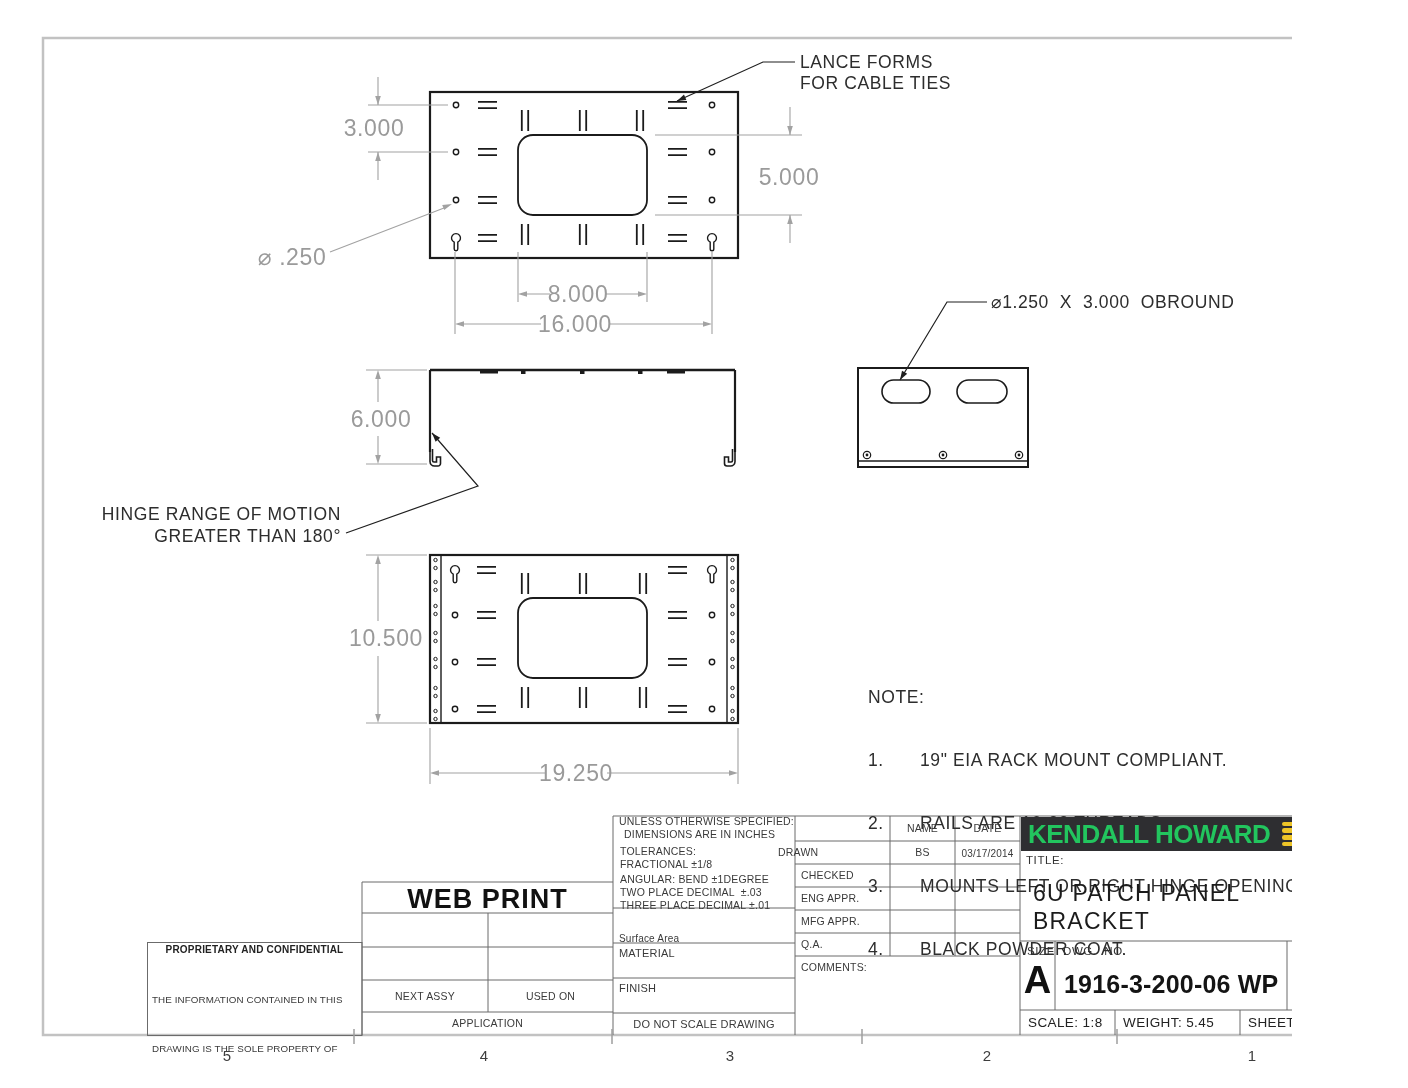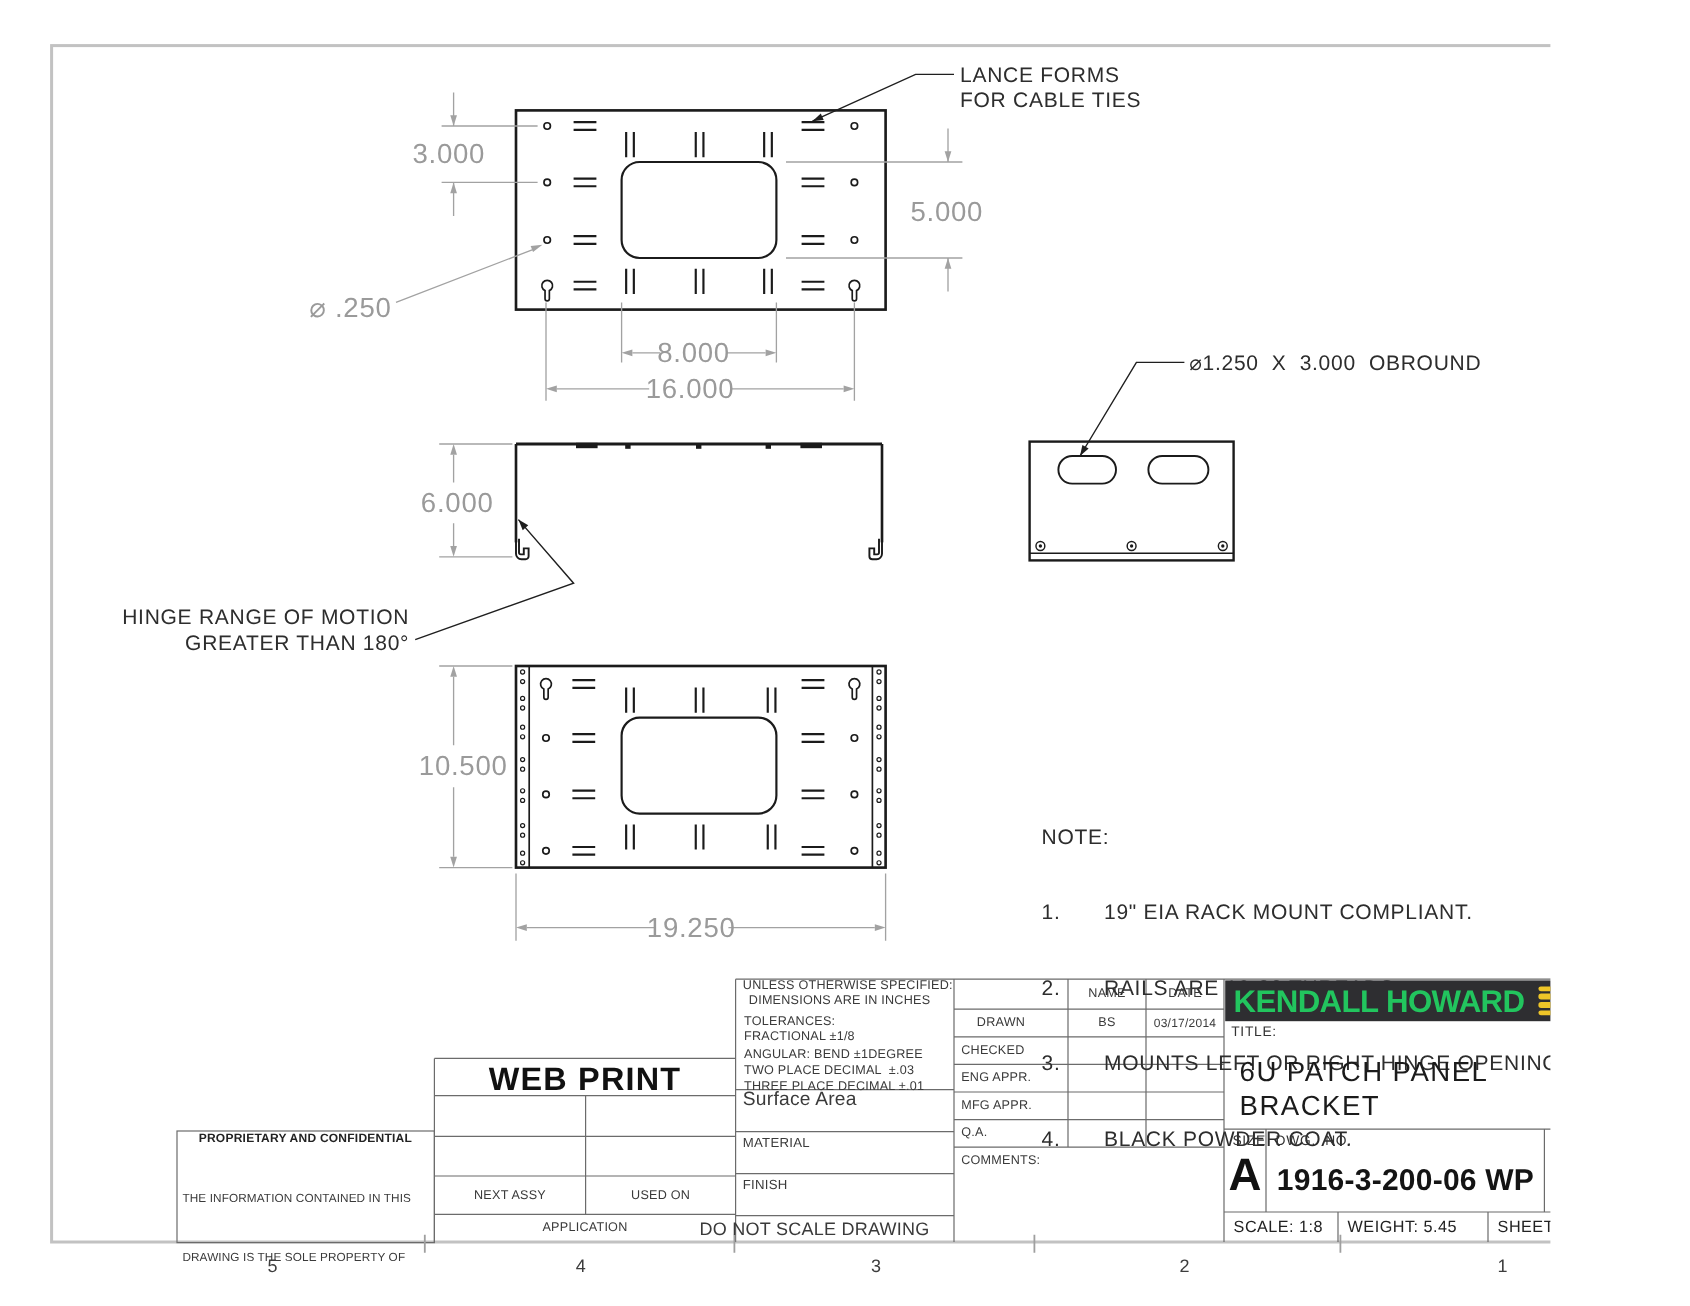--- a/index.html
+++ b/index.html
@@ -224,28 +224,28 @@
 <div class="t tbl tbl-c" style="left:488px;top:990px;width:125px">USED ON</div>
 <div class="t tbl tbl-c" style="left:362px;top:1017px;width:251px">APPLICATION</div>
 
 <div class="t tbl" style="left:619px;top:815px">UNLESS OTHERWISE SPECIFIED:</div>
 <div class="t tbl" style="left:624px;top:828px">DIMENSIONS ARE IN INCHES</div>
 <div class="t tbl" style="left:620px;top:845px">TOLERANCES:</div>
 <div class="t tbl" style="left:620px;top:858px">FRACTIONAL ±1/8</div>
 <div class="t tbl" style="left:620px;top:873px">ANGULAR: BEND ±1DEGREE</div>
 <div class="t tbl" style="left:620px;top:886px">TWO PLACE DECIMAL  ±.03</div>
 <div class="t tbl" style="left:620px;top:899px">THREE PLACE DECIMAL ±.01</div>
-<div class="t tbl" style="left:619px;top:910px;font-size:16px">Surface Area</div>
+<div class="t tbl" style="left:619px;top:932px;font-size:10px">Surface Area</div>
 <div class="t tbl" style="left:619px;top:947px;font-size:11px">MATERIAL</div>
 <div class="t tbl" style="left:619px;top:982px;font-size:11px">FINISH</div>
-<div class="t tbl tbl-c" style="left:583px;top:1018px;width:182px;font-size:15px">DO NOT SCALE DRAWING</div>
+<div class="t tbl tbl-c" style="left:613px;top:1018px;width:182px;font-size:11px">DO NOT SCALE DRAWING</div>
 
 <div class="t tbl tbl-c" style="left:890px;top:822px;width:65px">NAME</div>
 <div class="t tbl tbl-c" style="left:955px;top:822px;width:65px">DATE</div>
-<div class="t tbl" style="left:814px;top:846px">DRAWN</div>
+<div class="t tbl" style="left:778px;top:846px">DRAWN</div>
 <div class="t tbl tbl-c" style="left:890px;top:846px;width:65px">BS</div>
 <div class="t tbl tbl-c" style="left:955px;top:847px;width:65px;font-size:10px">03/17/2014</div>
 <div class="t tbl" style="left:801px;top:869px">CHECKED</div>
 <div class="t tbl" style="left:801px;top:892px">ENG APPR.</div>
 <div class="t tbl" style="left:801px;top:915px">MFG APPR.</div>
 <div class="t tbl" style="left:801px;top:938px">Q.A.</div>
 <div class="t tbl" style="left:801px;top:961px">COMMENTS:</div>
 
 <div class="brandbar">
   <span class="brandname">KENDALL HOWARD</span>

